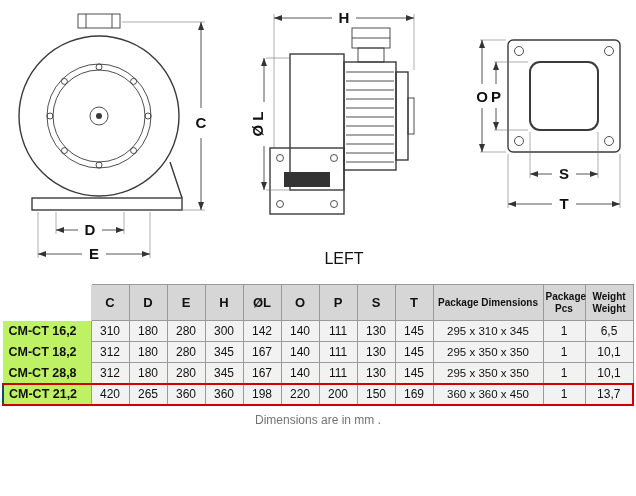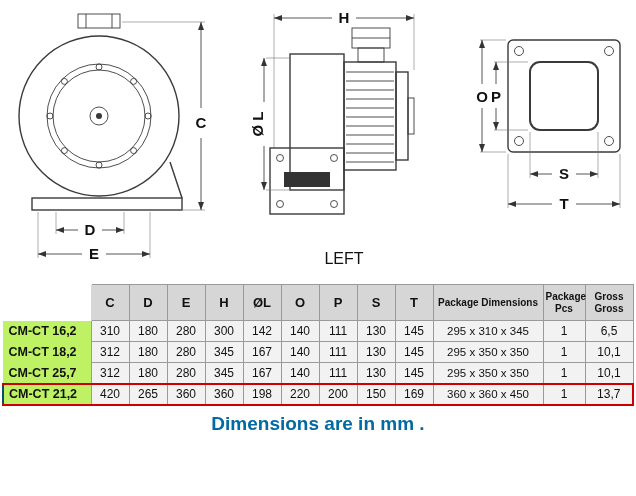--- a/index.html
+++ b/index.html
@@ -32,21 +32,21 @@
   .spec-table thead th.model-h { background:#fff; border-color:transparent; }
   .spec-table td.model {
     background:#bef264; font-weight:bold; text-align:left; padding-left:5px; font-size:12.5px;
     border-color:transparent #9a9a9a transparent transparent;
   }
   .spec-table td.pkg { font-size:11.5px; }
   tr.hl td { border-top:2px solid #cc0000; border-bottom:2px solid #cc0000; }
   tr.hl td:last-child { border-right:2px solid #cc0000; }
   tr.hl td.model { border-left:2px solid #0c4a6e; border-top:2px solid #cc0000; border-bottom:2px solid #cc0000; }
 
-  .footer-note { text-align:center; font-weight:bold; font-size:19px; margin-top:7px; color:#0369a1; }
+  .footer-note { text-align:center; font-weight:normal; font-size:12px; margin-top:7px; color:#737373; }
 </style>
 </head>
 <body>
 
 <div class="page">
 
   <div class="drawings">
 
     <svg id="front-svg" width="235" height="268" viewBox="0 0 235 268">
       <defs>
@@ -218,21 +218,21 @@
         <th>D</th>
         <th>E</th>
         <th>H</th>
         <th>ØL</th>
         <th>O</th>
         <th>P</th>
         <th>S</th>
         <th>T</th>
         <th class="pkg-h">Package Dimensions</th>
         <th class="pkg-h">Package Pcs</th>
-        <th class="pkg-h">Gross Gross</th>
+        <th class="pkg-h">Weight Weight</th>
       </tr>
     </thead>
     <tbody>
       <tr>
         <td class="model">CM-CT 16,2</td>
         <td>310</td>
         <td>180</td>
         <td>280</td>
         <td>300</td>
         <td>142</td>
@@ -253,21 +253,21 @@
         <td>167</td>
         <td>140</td>
         <td>111</td>
         <td>130</td>
         <td>145</td>
         <td class="pkg">295 x 350 x 350</td>
         <td>1</td>
         <td>10,1</td>
       </tr>
       <tr>
-        <td class="model">CM-CT 25,7</td>
+        <td class="model">CM-CT 28,8</td>
         <td>312</td>
         <td>180</td>
         <td>280</td>
         <td>345</td>
         <td>167</td>
         <td>140</td>
         <td>111</td>
         <td>130</td>
         <td>145</td>
         <td class="pkg">295 x 350 x 350</td>

